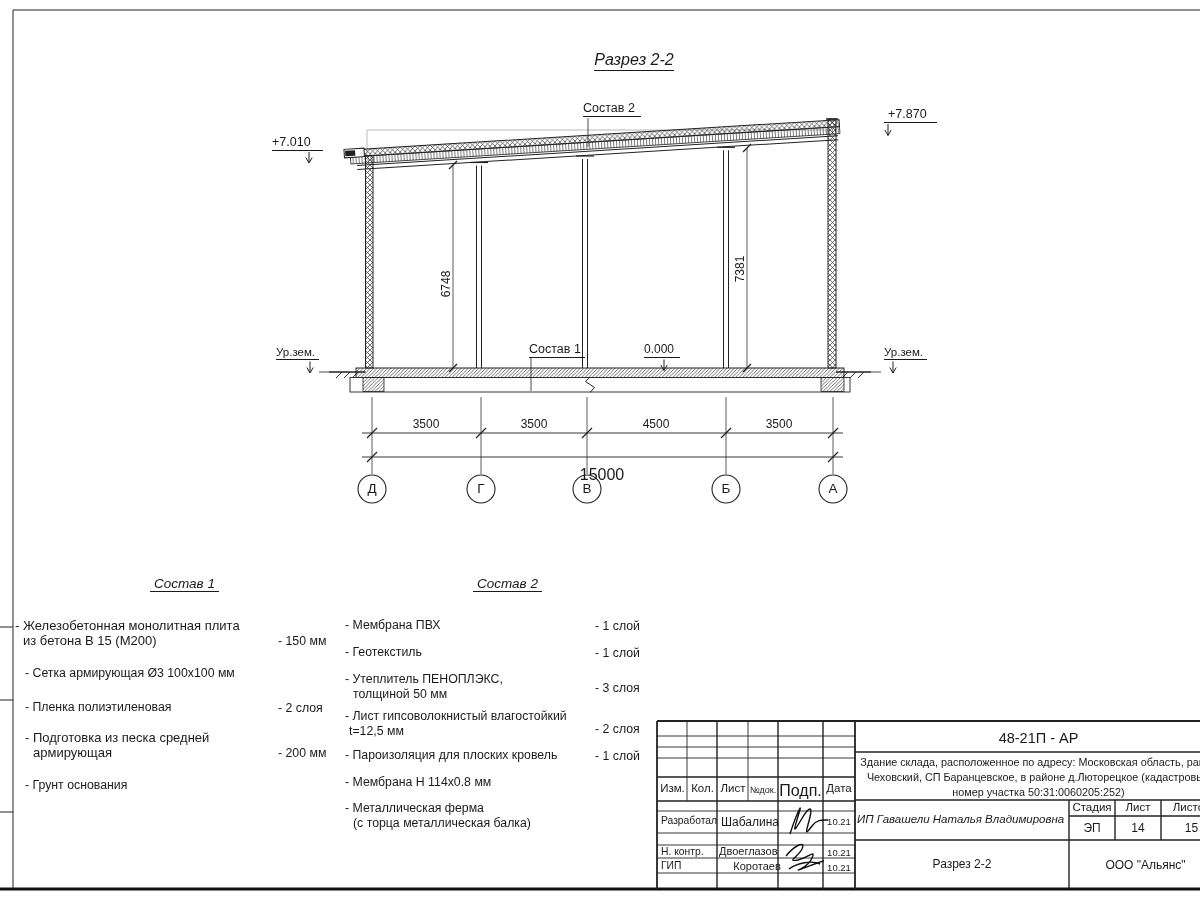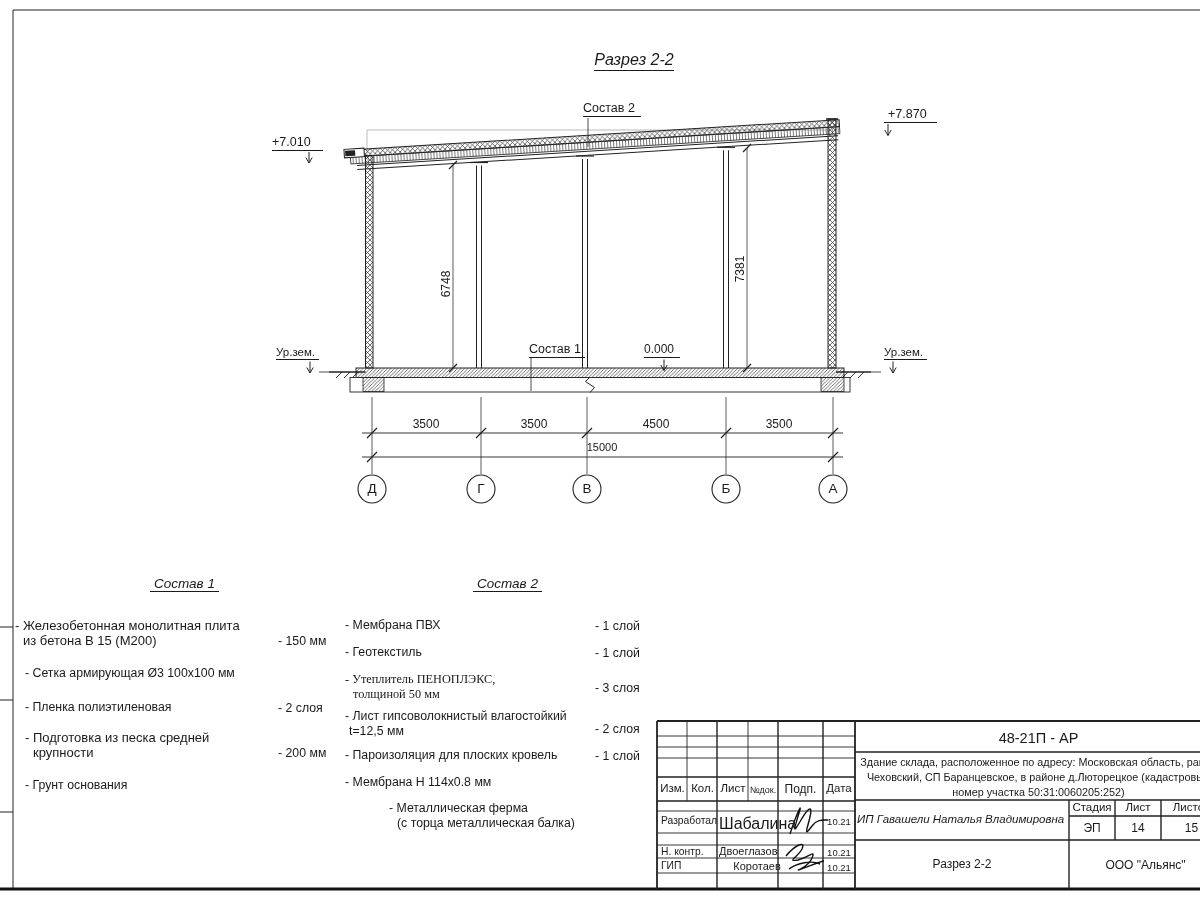--- a/index.html
+++ b/index.html
@@ -169,21 +169,21 @@
 <div class="lbl ul" style="left:583px;top:101px;font-size:12.5px;"><span style="padding-right:6px;">Состав 2</span></div>
 <div class="lbl ul" style="left:529px;top:342px;font-size:12.5px;"><span style="padding-right:4px;">Состав 1</span></div>
 
 <div class="lbl c rot" style="left:421px;top:277px;width:50px;font-size:12px;"><span>6748</span></div>
 <div class="lbl c rot" style="left:715px;top:262px;width:50px;font-size:12px;"><span>7381</span></div>
 
 <div class="lbl c" style="left:391px;top:417px;width:70px;font-size:12px;"><span>3500</span></div>
 <div class="lbl c" style="left:499px;top:417px;width:70px;font-size:12px;"><span>3500</span></div>
 <div class="lbl c" style="left:621px;top:417px;width:70px;font-size:12px;"><span>4500</span></div>
 <div class="lbl c" style="left:744px;top:417px;width:70px;font-size:12px;"><span>3500</span></div>
-<div class="lbl c" style="left:567px;top:441px;width:70px;font-size:11px;"><span>15000</span></div>
+<div class="lbl c" style="left:567px;top:466px;width:70px;font-size:16px;"><span>15000</span></div>
 
 <div class="lbl c" style="left:358px;top:481px;width:28px;font-size:13.5px;"><span>Д</span></div>
 <div class="lbl c" style="left:467px;top:481px;width:28px;font-size:13.5px;"><span>Г</span></div>
 <div class="lbl c" style="left:573px;top:481px;width:28px;font-size:13.5px;"><span>В</span></div>
 <div class="lbl c" style="left:712px;top:481px;width:28px;font-size:13.5px;"><span>Б</span></div>
 <div class="lbl c" style="left:819px;top:481px;width:28px;font-size:13.5px;"><span>А</span></div>
 
 <div class="lbl it ul" style="left:150px;top:576px;font-size:13.5px;"><span style="padding:0 4px;">Состав 1</span></div>
 
 <div class="lbl" style="left:15px;top:618px;font-size:13px;line-height:15px;">
@@ -196,75 +196,75 @@
   <div>- Сетка армирующая Ø3 100х100 мм</div>
   </div>
 
 <div class="lbl" style="left:25px;top:700px;font-size:12.3px;line-height:15px;">
   <div>- Пленка полиэтиленовая</div>
   </div>
 <div class="lbl" style="left:278px;top:701px;font-size:12.3px;"><span>-  2 слоя</span></div>
 
 <div class="lbl" style="left:25px;top:730px;font-size:13px;line-height:15px;">
   <div>- Подготовка из песка средней</div>
-    <div class="mat-line2">крупности</div>
+    <div class="mat-line2">армирующая</div>
   </div>
 <div class="lbl" style="left:278px;top:746px;font-size:12.3px;"><span>- 200 мм</span></div>
 
 <div class="lbl" style="left:25px;top:778px;font-size:12.3px;line-height:15px;">
   <div>- Грунт основания</div>
   </div>
 
 <div class="lbl it ul" style="left:473px;top:576px;font-size:13.5px;"><span style="padding:0 4px;">Состав 2</span></div>
 
 <div class="lbl" style="left:345px;top:618px;font-size:12.3px;line-height:15px;">
   <div>- Мембрана ПВХ</div>
   </div>
 <div class="lbl" style="left:595px;top:619px;font-size:12.3px;"><span>- 1 слой</span></div>
 
 <div class="lbl" style="left:345px;top:645px;font-size:12.3px;line-height:15px;">
   <div>- Геотекстиль</div>
   </div>
 <div class="lbl" style="left:595px;top:646px;font-size:12.3px;"><span>- 1 слой</span></div>
 
-<div class="lbl" style="left:345px;top:672px;font-size:12.3px;line-height:15px;font-family:Liberation Serif, serif;">
+<div class="lbl" style="left:345px;top:672px;font-size:12.3px;line-height:15px;">
   <div>- Утеплитель ПЕНОПЛЭКС,</div>
     <div class="mat-line2">толщиной 50 мм</div>
   </div>
 <div class="lbl" style="left:595px;top:681px;font-size:12.3px;"><span>- 3 слоя</span></div>
 
 <div class="lbl" style="left:345px;top:709px;font-size:12.3px;line-height:15px;">
   <div>- Лист гипсоволокнистый влагостойкий</div>
     <div style="padding-left:4px;">t=12,5 мм</div>
   </div>
 <div class="lbl" style="left:595px;top:722px;font-size:12.3px;"><span>- 2 слоя</span></div>
 
 <div class="lbl" style="left:345px;top:748px;font-size:12.3px;line-height:15px;">
   <div>- Пароизоляция для плоских кровель</div>
   </div>
 <div class="lbl" style="left:595px;top:749px;font-size:12.3px;"><span>- 1 слой</span></div>
 
 <div class="lbl" style="left:345px;top:775px;font-size:12.3px;line-height:15px;">
   <div>- Мембрана Н 114х0.8 мм</div>
   </div>
 
-<div class="lbl" style="left:345px;top:801px;font-size:12.3px;line-height:15px;margin-left:44px;">
+<div class="lbl" style="left:345px;top:801px;font-size:12.3px;line-height:15px;">
   <div>- Металлическая ферма</div>
     <div class="mat-line2">(с торца металлическая балка)</div>
   </div>
 
 <div class="lbl c" style="left:658px;top:782px;width:29px;font-size:11.5px;"><span>Изм.</span></div>
 <div class="lbl c" style="left:688px;top:782px;width:29px;font-size:11.5px;"><span>Кол.</span></div>
 <div class="lbl c" style="left:718px;top:782px;width:30px;font-size:11.5px;"><span>Лист</span></div>
 <div class="lbl c" style="left:748px;top:785px;width:30px;font-size:9px;"><span>№док.</span></div>
-<div class="lbl c" style="left:779px;top:782px;width:43px;font-size:12px;"><span>Подп.</span></div>
+<div class="lbl c" style="left:779px;top:782px;width:43px;font-size:16px;"><span>Подп.</span></div>
 <div class="lbl c" style="left:824px;top:782px;width:30px;font-size:11.5px;"><span>Дата</span></div>
 
 <div class="lbl" style="left:661px;top:815px;font-size:10.3px;"><span>Разработал</span></div>
-<div class="lbl c" style="left:719px;top:815px;width:62px;font-size:16px;"><span>Шабалина</span></div>
+<div class="lbl c" style="left:719px;top:815px;width:62px;font-size:12px;"><span>Шабалина</span></div>
 <div class="lbl c" style="left:824px;top:816px;width:30px;font-size:9.5px;"><span>10.21</span></div>
 
 <div class="lbl" style="left:661px;top:846px;font-size:10.3px;"><span>Н. контр.</span></div>
 <div class="lbl c" style="left:719px;top:845px;width:36px;font-size:11px;"><span>Двоеглазов</span></div>
 <div class="lbl c" style="left:824px;top:847px;width:30px;font-size:9.5px;"><span>10.21</span></div>
 
 <div class="lbl" style="left:661px;top:860px;font-size:10.3px;"><span>ГИП</span></div>
 <div class="lbl c" style="left:719px;top:860px;width:76px;font-size:11px;"><span>Коротаев</span></div>
 <div class="lbl c" style="left:824px;top:862px;width:30px;font-size:9.5px;"><span>10.21</span></div>
 

